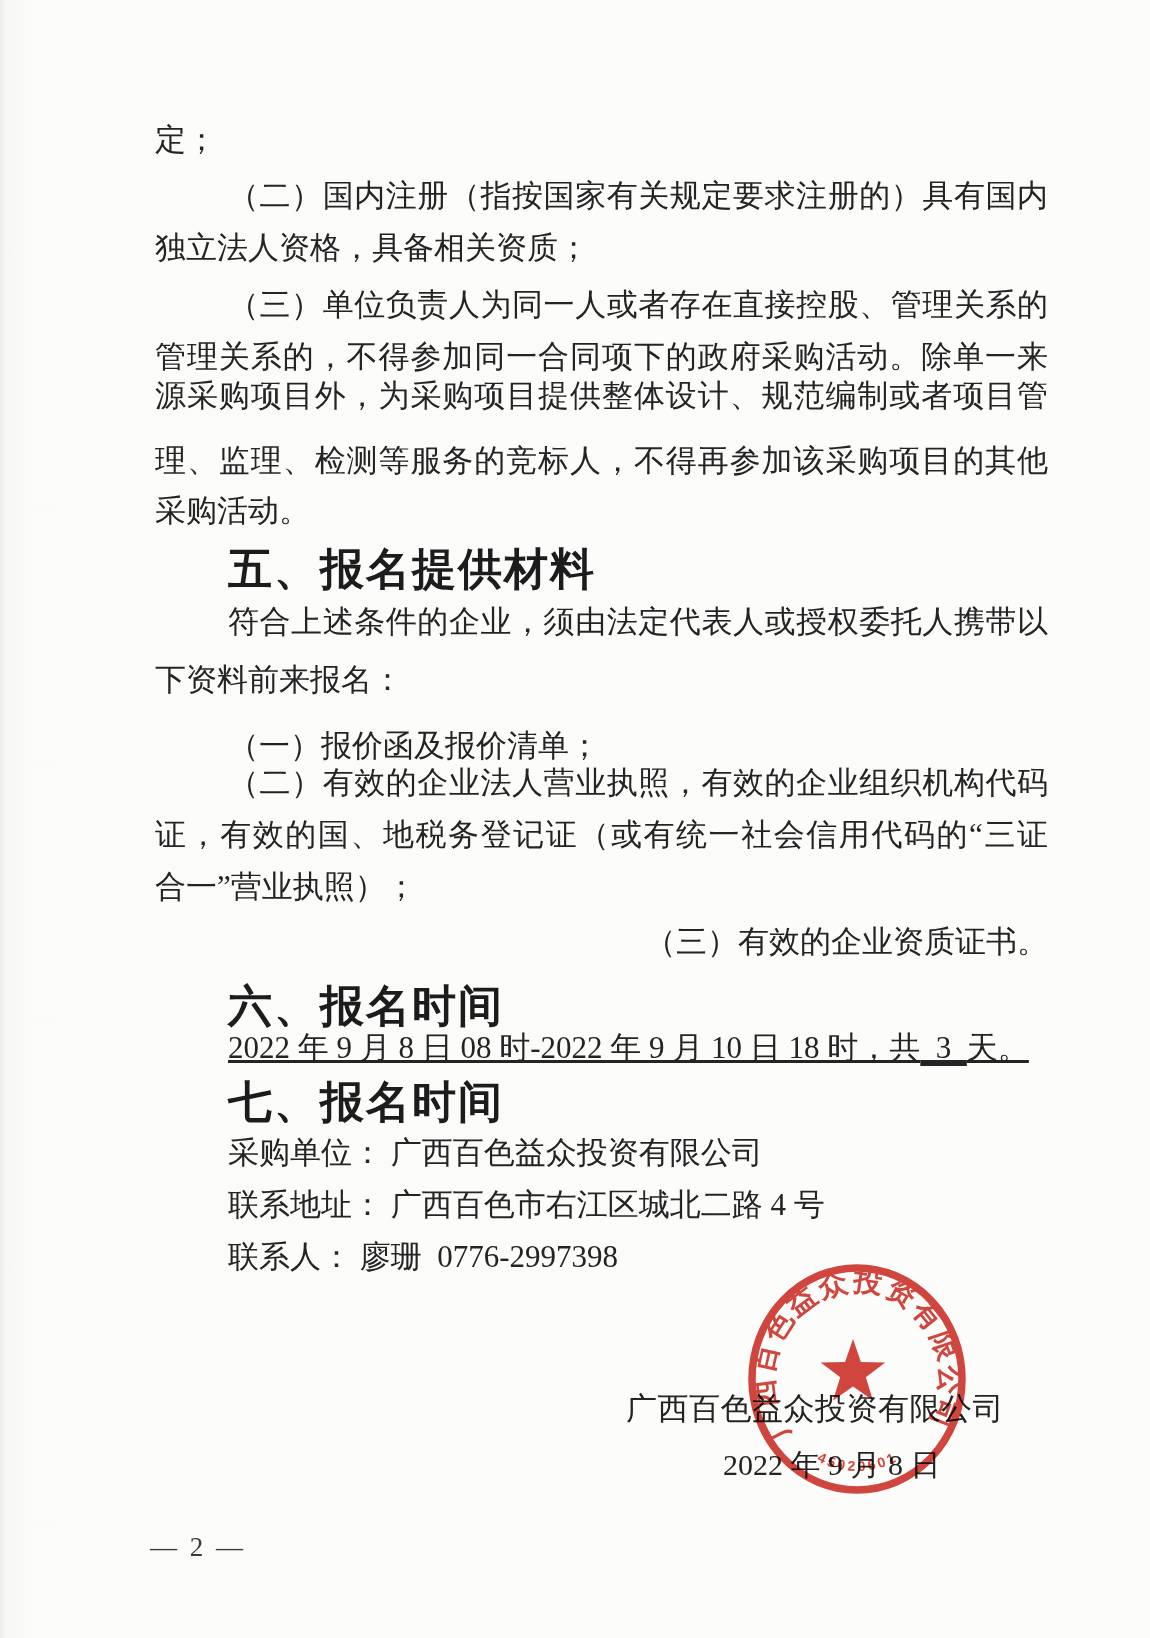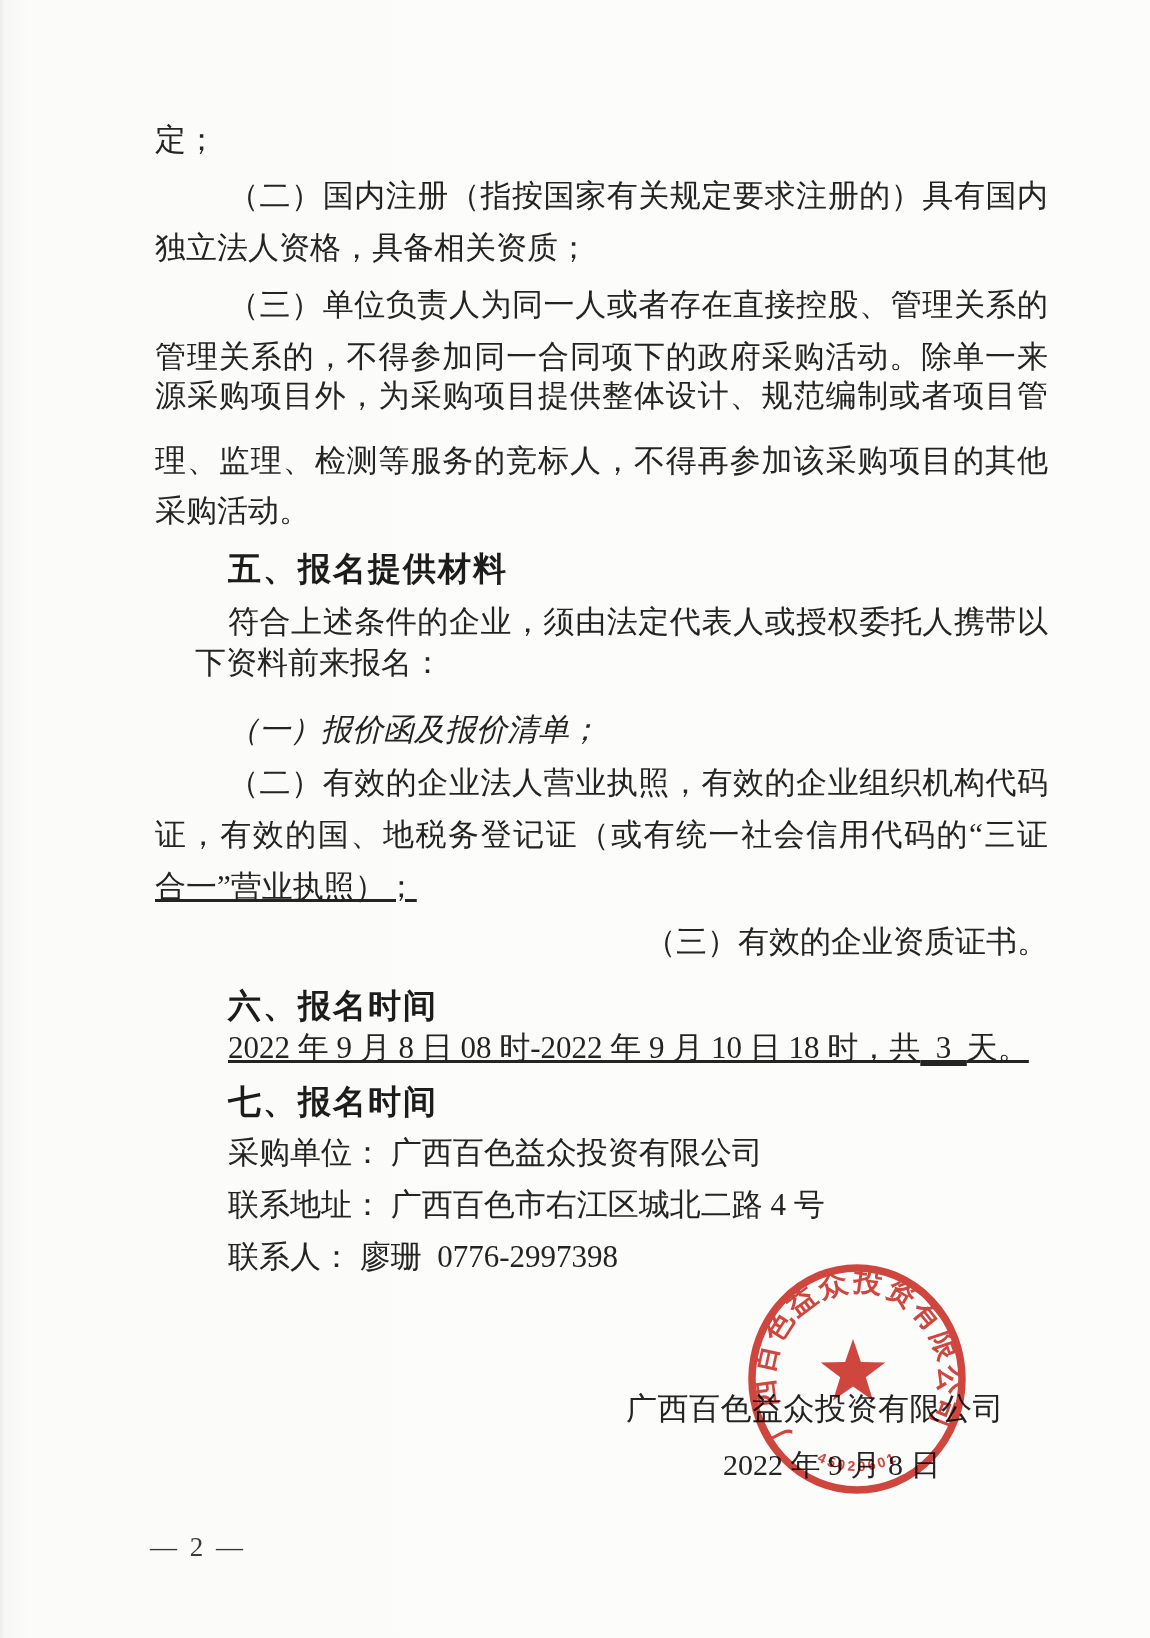--- a/index.html
+++ b/index.html
@@ -11,21 +11,21 @@
   }
   .line{
     position:absolute;left:155px;width:893px;
     font-size:31px;line-height:40px;letter-spacing:0;
     white-space:pre;color:#242424;
   }
   .line.ind{padding-left:73px;width:820px;}
   .line.just{white-space:normal;text-align:justify;text-align-last:justify;}
   .line.head{
     font-family:"Liberation Sans","DejaVu Sans",sans-serif;
-    font-weight:700;font-size:33px;letter-spacing:2px;color:#1c1c1c;
+    font-weight:700;font-size:44px;letter-spacing:2px;color:#1c1c1c;
   }
   .u{text-decoration:underline;text-underline-offset:5px;}
   .sig{
     position:absolute;left:626px;top:1388px;
     font-size:31px;letter-spacing:0.5px;color:#242424;white-space:pre;
   }
   .sigdate{
     position:absolute;left:723px;top:1445px;
     font-size:30px;color:#242424;white-space:pre;
   }
@@ -49,25 +49,25 @@
       <div class="line" style="top: 120px;">定；</div>
       <div class="line ind just" style="top: 176px;">（二）国内注册（指按国家有关规定要求注册的）具有国内</div>
       <div class="line" style="top: 228px;">独立法人资格，具备相关资质；</div>
       <div class="line ind just" style="top: 285px;">（三）单位负责人为同一人或者存在直接控股、管理关系的</div>
       <div class="line just" style="top: 337px;">管理关系的，不得参加同一合同项下的政府采购活动。除单一来</div>
       <div class="line just" style="top: 376px;">源采购项目外，为采购项目提供整体设计、规范编制或者项目管</div>
       <div class="line just" style="top: 441px;">理、监理、检测等服务的竞标人，不得再参加该采购项目的其他</div>
       <div class="line" style="top: 491px;">采购活动。</div>
       <div class="line ind head" style="top: 549px;">五、报名提供材料</div>
       <div class="line ind just" style="top: 602px;">符合上述条件的企业，须由法定代表人或授权委托人携带以</div>
-      <div class="line" style="top: 643px; margin-left: 40px;">下资料前来报名：</div>
-      <div class="line ind" style="top: 710px; font-style: italic;">（一）报价函及报价清单；</div>
+      <div class="line" style="top: 660px;">下资料前来报名：</div>
+      <div class="line ind" style="top: 726px;">（一）报价函及报价清单；</div>
       <div class="line ind just" style="top: 763px;">（二）有效的企业法人营业执照，有效的企业组织机构代码</div>
       <div class="line just" style="top: 815px;">证，有效的国、地税务登记证（或有统一社会信用代码的“三证</div>
-      <div class="line" style="top: 867px; text-decoration: underline;">合一”营业执照）；</div>
+      <div class="line" style="top: 867px;">合一”营业执照）；</div>
       <div class="line ind" style="top: 922px; text-align: right;">（三）有效的企业资质证书。</div>
       <div class="line ind head" style="top: 977px; margin-top: 9px;">六、报名时间</div>
       <div class="line ind" style="top: 1028px; text-decoration: underline;"><span>2022 年 9 月 8 日 08 时-2022 年 9 月 10 日 18 时，共</span><span class="u">  3  </span><span>天。</span></div>
       <div class="line ind head" style="top: 1082px;">七、报名时间</div>
       <div class="line ind" style="top: 1133px;">采购单位： 广西百色益众投资有限公司</div>
       <div class="line ind" style="top: 1185px;">联系地址： 广西百色市右江区城北二路 4 号</div>
       <div class="line ind" style="top: 1237px;">联系人： 廖珊  0776-2997398</div>
     </div>
 
   <div class="sig">广西百色益众投资有限公司</div>

